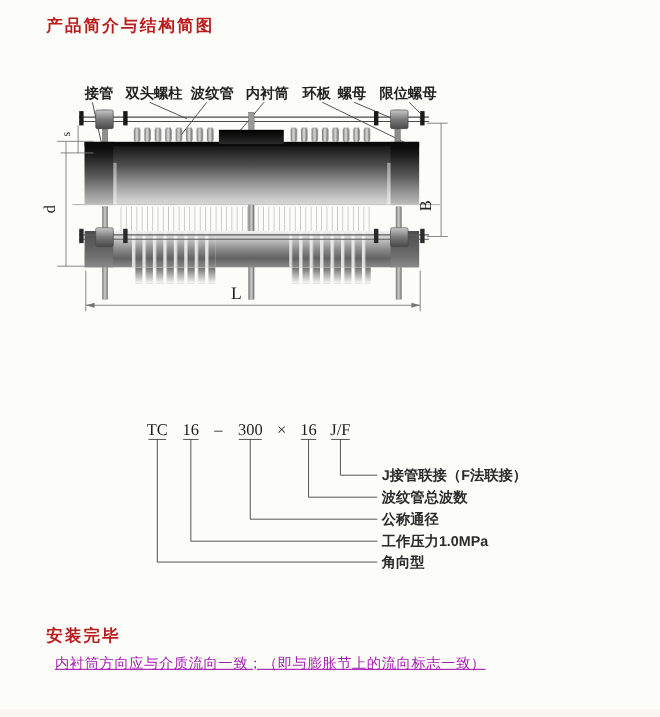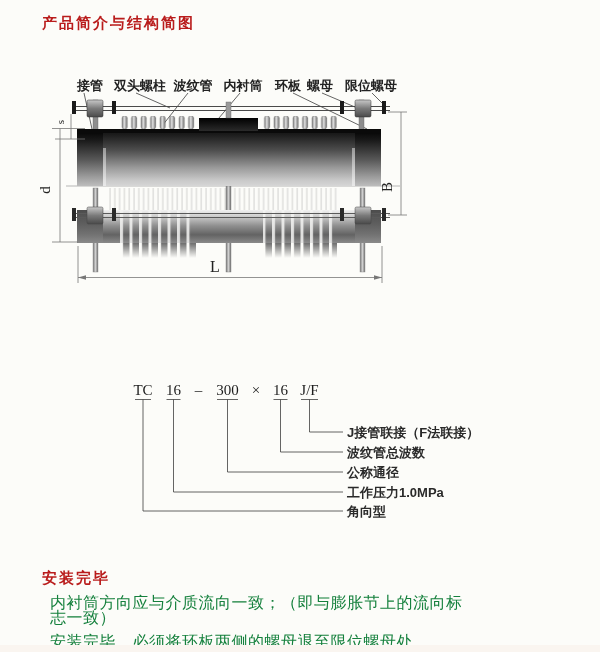--- a/index.html
+++ b/index.html
@@ -15,21 +15,21 @@
     position:absolute;left:38px;margin:4px;
     font-size:15px;font-weight:bold;letter-spacing:2px;
     color:#b91c1c;
   }
   .h1pos{top:10px;}
   .h2pos{top:353px;}
   .h3pos{top:565px;}
   .diagram{position:absolute;left:28px;top:68px;width:430px;height:230px;}
   .codefig{position:absolute;left:0;top:370px;width:600px;height:165px;}
   .install-text{position:absolute;left:50px;top:595px;width:420px;}
-  .install-text p{margin:0 0 9px 0;font-size:16px;line-height:15px;letter-spacing:0.5px;color:#15803d;}
+  .install-text p{margin:0 0 9px 0;font-size:13px;line-height:15px;letter-spacing:0.5px;color:#a21caf;text-decoration:underline;}
   .plabel{font-size:13px;font-weight:bold;fill:#222;font-family:"Liberation Sans","DejaVu Sans",sans-serif;}
   .dimtxt{font-size:15px;fill:#222;font-family:"Liberation Serif","DejaVu Serif",serif;}
   .dimtxt-s{font-size:11px;}
   .codetxt{font-size:15px;fill:#1d1d1d;font-family:"Liberation Serif","DejaVu Serif",serif;}
   .legendtxt{font-size:13px;font-weight:bold;fill:#2a2a2a;font-family:"Liberation Sans","DejaVu Sans",sans-serif;}
   .thin{stroke:#3d3d3d;stroke-width:0.8;fill:none;}
   .dimline{stroke:#777;stroke-width:0.8;fill:none;}
   .bottom-edge{position:absolute;left:0;bottom:0;width:600px;height:7px;background:#faf5f0;}
 </style>
 </head>
@@ -244,17 +244,16 @@
     <text class="legendtxt" x="347" y="86.5">波纹管总波数</text>
     <text class="legendtxt" x="347" y="106.5">公称通径</text>
     <text class="legendtxt" x="347" y="126.5">工作压力1.0MPa</text>
     <text class="legendtxt" x="347" y="145.5">角向型</text>
   </svg>
 
   <h2 class="sec-heading h3pos">安装完毕</h2>
 
   <div class="install-text">
     <p>内衬筒方向应与介质流向一致；（即与膨胀节上的流向标志一致）</p>
-    <p>安装完毕，必须将环板两侧的螺母退至限位螺母处。</p>
   </div>
 
   <div class="bottom-edge"></div>
 </div>
 
 </body></html>

